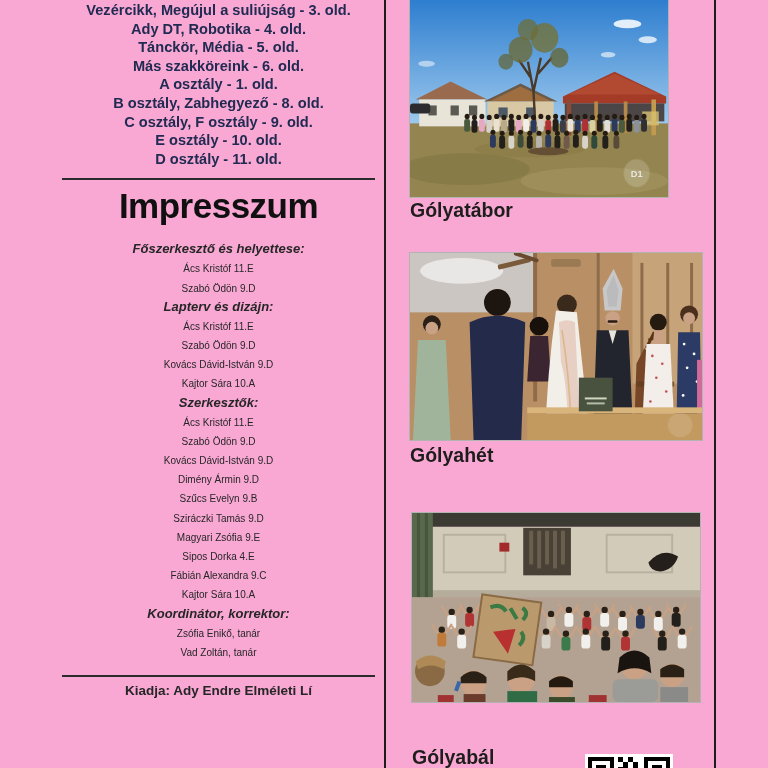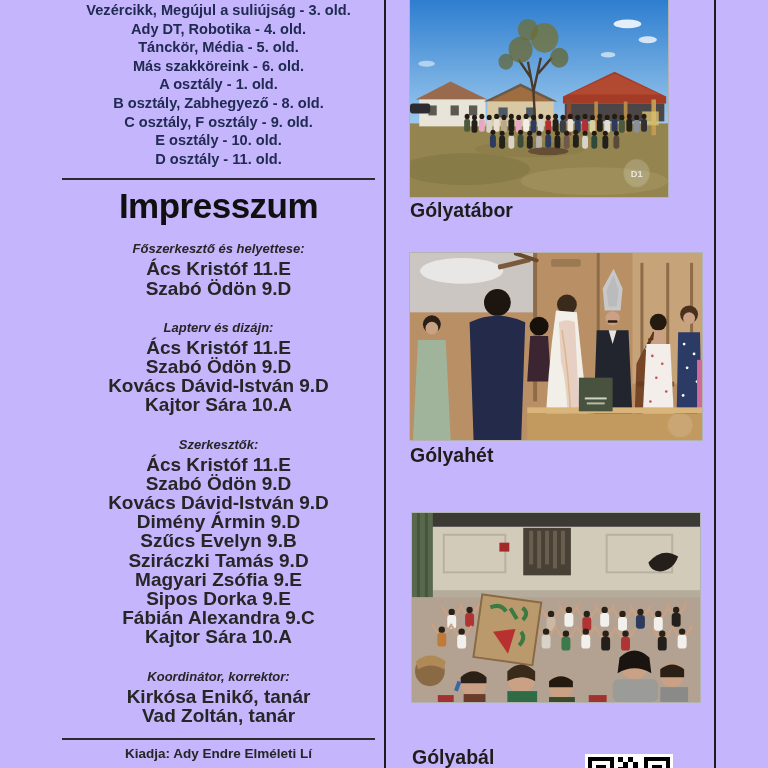--- a/index.html
+++ b/index.html
@@ -1,31 +1,31 @@
 <!DOCTYPE html>
 <html><head>
 <meta charset="utf-8">
 <style>
   html,body{margin:0;padding:0;background:#ffffff;}
-  .page{position:relative;width:768px;height:768px;background:#c4b5fd;overflow:hidden;
+  .page{position:relative;width:768px;height:768px;background:#f9a8d4;overflow:hidden;
         font-family:"Liberation Sans",sans-serif;}
 
   
   .left-col{position:absolute;left:62px;top:0;width:313px;text-align:center;}
   .toc{padding-top:1px;}
   .toc-item{font-size:14.6px;font-weight:bold;line-height:18.6px;color:#212b52;}
   .rule{height:0;border:none;border-top:2px solid #2b2b2b;margin:0;}
   .rule-toc{margin-top:10px;}
   .imp-title{margin:3px 0 0;font-size:35px;line-height:46px;font-weight:800;
              color:#101010;letter-spacing:-.5px;}
-  .imp-sec{margin-top:21px;}
+  .imp-sec{}
   .imp-sec.first{margin-top:11px;}
   .sec-label{font-size:13px;line-height:17px;font-weight:bold;font-style:italic;
              color:#262626;margin-bottom:2px;}
-  .sec-name{font-size:19px;line-height:19.2px;font-weight:bold;color:#262626;}
+  .sec-name{font-size:10px;line-height:19.2px;font-weight:normal;color:#262626;}
   .rule-bottom{margin-top:13px;}
   .publisher{margin-top:4px;font-size:13.5px;line-height:19px;font-weight:bold;color:#262626;}
 
   
   .vline{position:absolute;top:0;height:768px;width:1.5px;background:#1c1c1c;}
   .vline-1{left:384px;}
   .vline-2{left:714px;}
 
   
   .photo{position:absolute;box-sizing:border-box;border:1px solid #b3b3b3;overflow:hidden;}
@@ -78,28 +78,28 @@
 
     <section class="imp-sec">
       <div class="sec-label">Szerkesztők:</div>
       <div class="sec-name">Ács Kristóf 11.E</div>
       <div class="sec-name">Szabó Ödön 9.D</div>
       <div class="sec-name">Kovács Dávid-István 9.D</div>
       <div class="sec-name">Dimény Ármin 9.D</div>
       <div class="sec-name">Szűcs Evelyn 9.B</div>
       <div class="sec-name">Sziráczki Tamás 9.D</div>
       <div class="sec-name">Magyari Zsófia 9.E</div>
-      <div class="sec-name">Sipos Dorka 9.E</div>
+      <div class="sec-name">Sipos Dorka 4.E</div>
       <div class="sec-name">Fábián Alexandra 9.C</div>
       <div class="sec-name">Kajtor Sára 10.A</div>
     </section>
 
     <section class="imp-sec">
       <div class="sec-label">Koordinátor, korrektor:</div>
-      <div class="sec-name">Kirkósa Enikő, tanár</div>
+      <div class="sec-name">Zsófia Enikő, tanár</div>
       <div class="sec-name">Vad Zoltán, tanár</div>
     </section>
 
     <div class="rule rule-bottom"></div>
     <div class="publisher">Kiadja: Ady Endre Elméleti Lí</div>
   </div>
 
   <div class="vline vline-1"></div>
   <div class="vline vline-2"></div>
 

